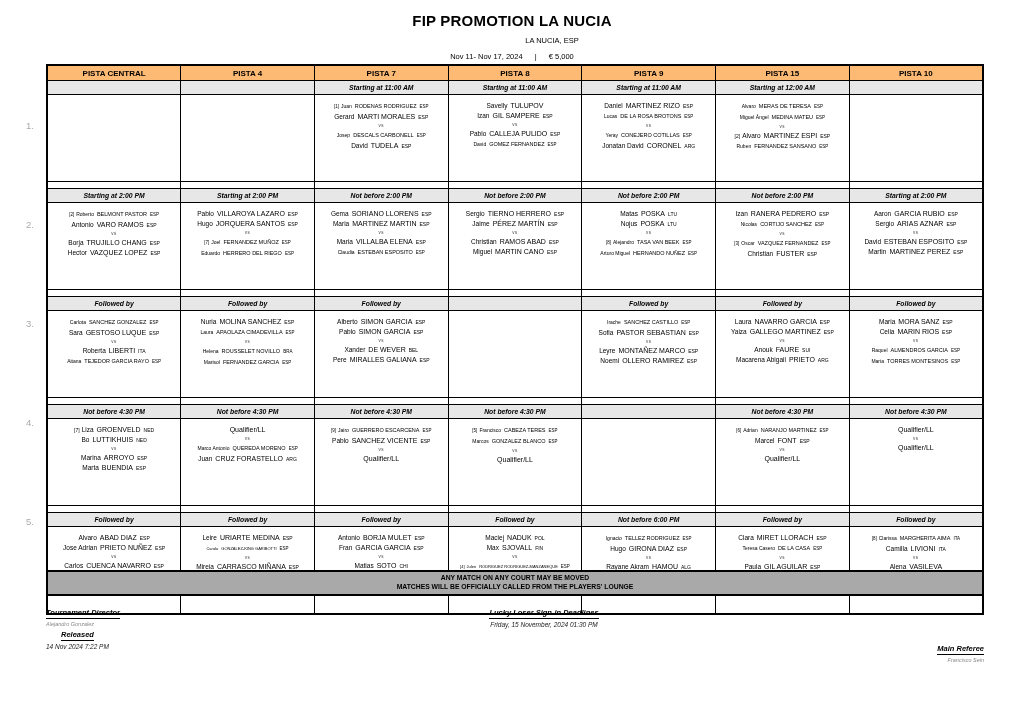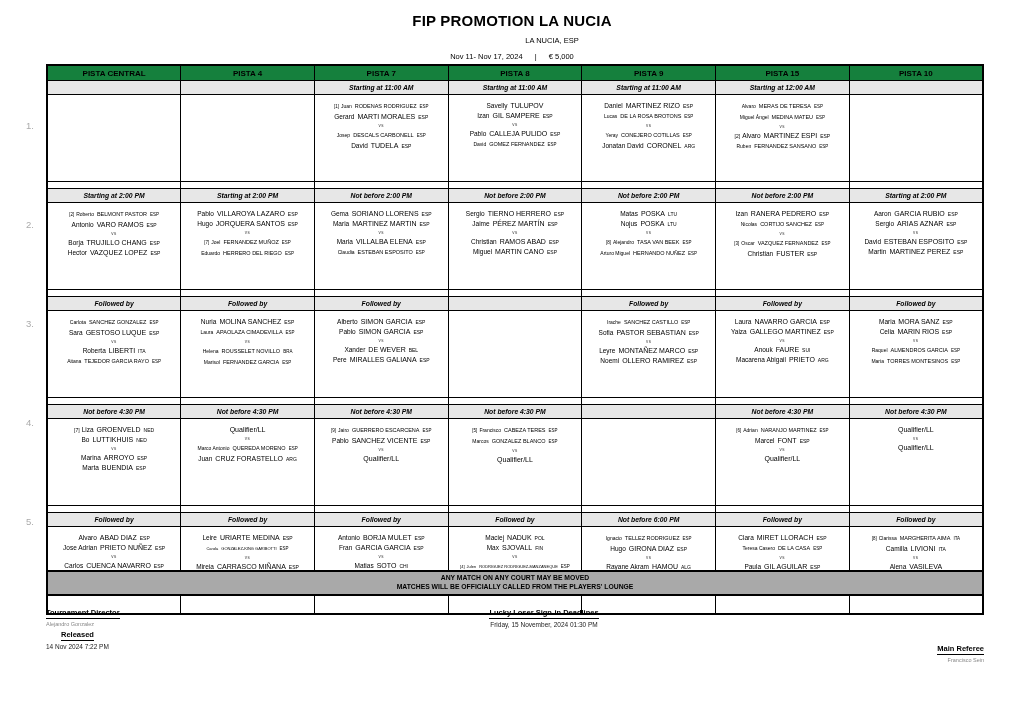--- a/index.html
+++ b/index.html
@@ -5,21 +5,21 @@
   html,body{margin:0;padding:0;background:#fff;}
   .page{position:relative;width:1024px;height:724px;background:#ffffff;
         font-family:"Liberation Sans", sans-serif;color:#000;overflow:hidden;}
   .title{position:absolute;top:12px;left:0;width:1024px;text-align:center;
          font-size:15px;font-weight:bold;letter-spacing:.2px;}
   .subtitle{position:absolute;top:36px;left:0;width:1024px;text-align:center;font-size:7.5px;margin-left:40px;}
   .dates{position:absolute;top:52px;left:0;width:1024px;text-align:center;font-size:7.5px;}
   .dates span{margin:0 5px;}
   .schedule{position:absolute;left:46px;top:64px;width:938px;}
   table{width:938px;border-collapse:collapse;table-layout:fixed;border:2px solid #000;}
-  th{border:1px solid #000;height:14px;font-size:8px;font-weight:bold;background:#15803d;padding:0;}
+  th{border:1px solid #000;height:14px;font-size:8px;font-weight:bold;background:#fdba74;padding:0;}
   td{padding:0;}
   td.strip{border:1px solid #000;height:13px;background:#e7e7e7;text-align:center;
            font-size:6.8px;font-weight:bold;font-style:italic;vertical-align:middle;}
   td.match{border:1px solid #000;height:80px;vertical-align:top;text-align:center;padding-top:6px;}
   td.spacer{height:6px;border-left:1px solid #000;border-right:1px solid #000;background:#fff;}
   .line{line-height:10px;white-space:nowrap;font-size:7px;}
   .line .seed{font-size:5px;margin-right:2px;}
   .line .first{font-size:6.5px;margin-right:3px;}
   .line .last{font-size:7px;}
   .line .country{font-size:5px;margin-left:3px;}
@@ -31,21 +31,21 @@
   .line.xsmall .last{font-size:4px;}
   .line.xsmall .country{font-size:4.5px;}
   .line.xsmall .seed{font-size:4px;}
   .line .qual{font-size:7px;}
   .vs{line-height:8px;font-size:4.5px;color:#444;letter-spacing:.5px;}
   .rownum{position:absolute;left:26px;width:14px;text-align:left;
           font-size:9.5px;color:#aaaaaa;}
   .banner{position:absolute;left:46px;top:570px;width:934px;background:#a9a9a9;
           border:2px solid #000;text-align:center;padding:2px 0 3px 0;}
   .banner div{font-size:6.8px;font-weight:bold;line-height:8.5px;}
-  .footer-block{position:absolute;font-size:7.5px;}
+  .footer-block{position:absolute;font-size:7.5px;font-style:italic;}
   .footer-label{font-weight:bold;font-size:7.5px;border-bottom:1.6px solid #000;
                 display:inline-block;padding-bottom:1px;}
   .footer-sub{font-size:5.5px;color:#888;margin-top:2px;}
   .footer-val{font-size:6.5px;color:#222;margin-top:2px;}
   .fb-left{left:46px;top:608px;text-align:left;}
   .fb-released{left:46px;top:630px;text-align:center;}
   .fb-center{left:0;top:608px;width:1024px;text-align:center;padding-left:32px;}
   .fb-right{right:40px;top:644px;text-align:right;}
 </style>
 </head>

